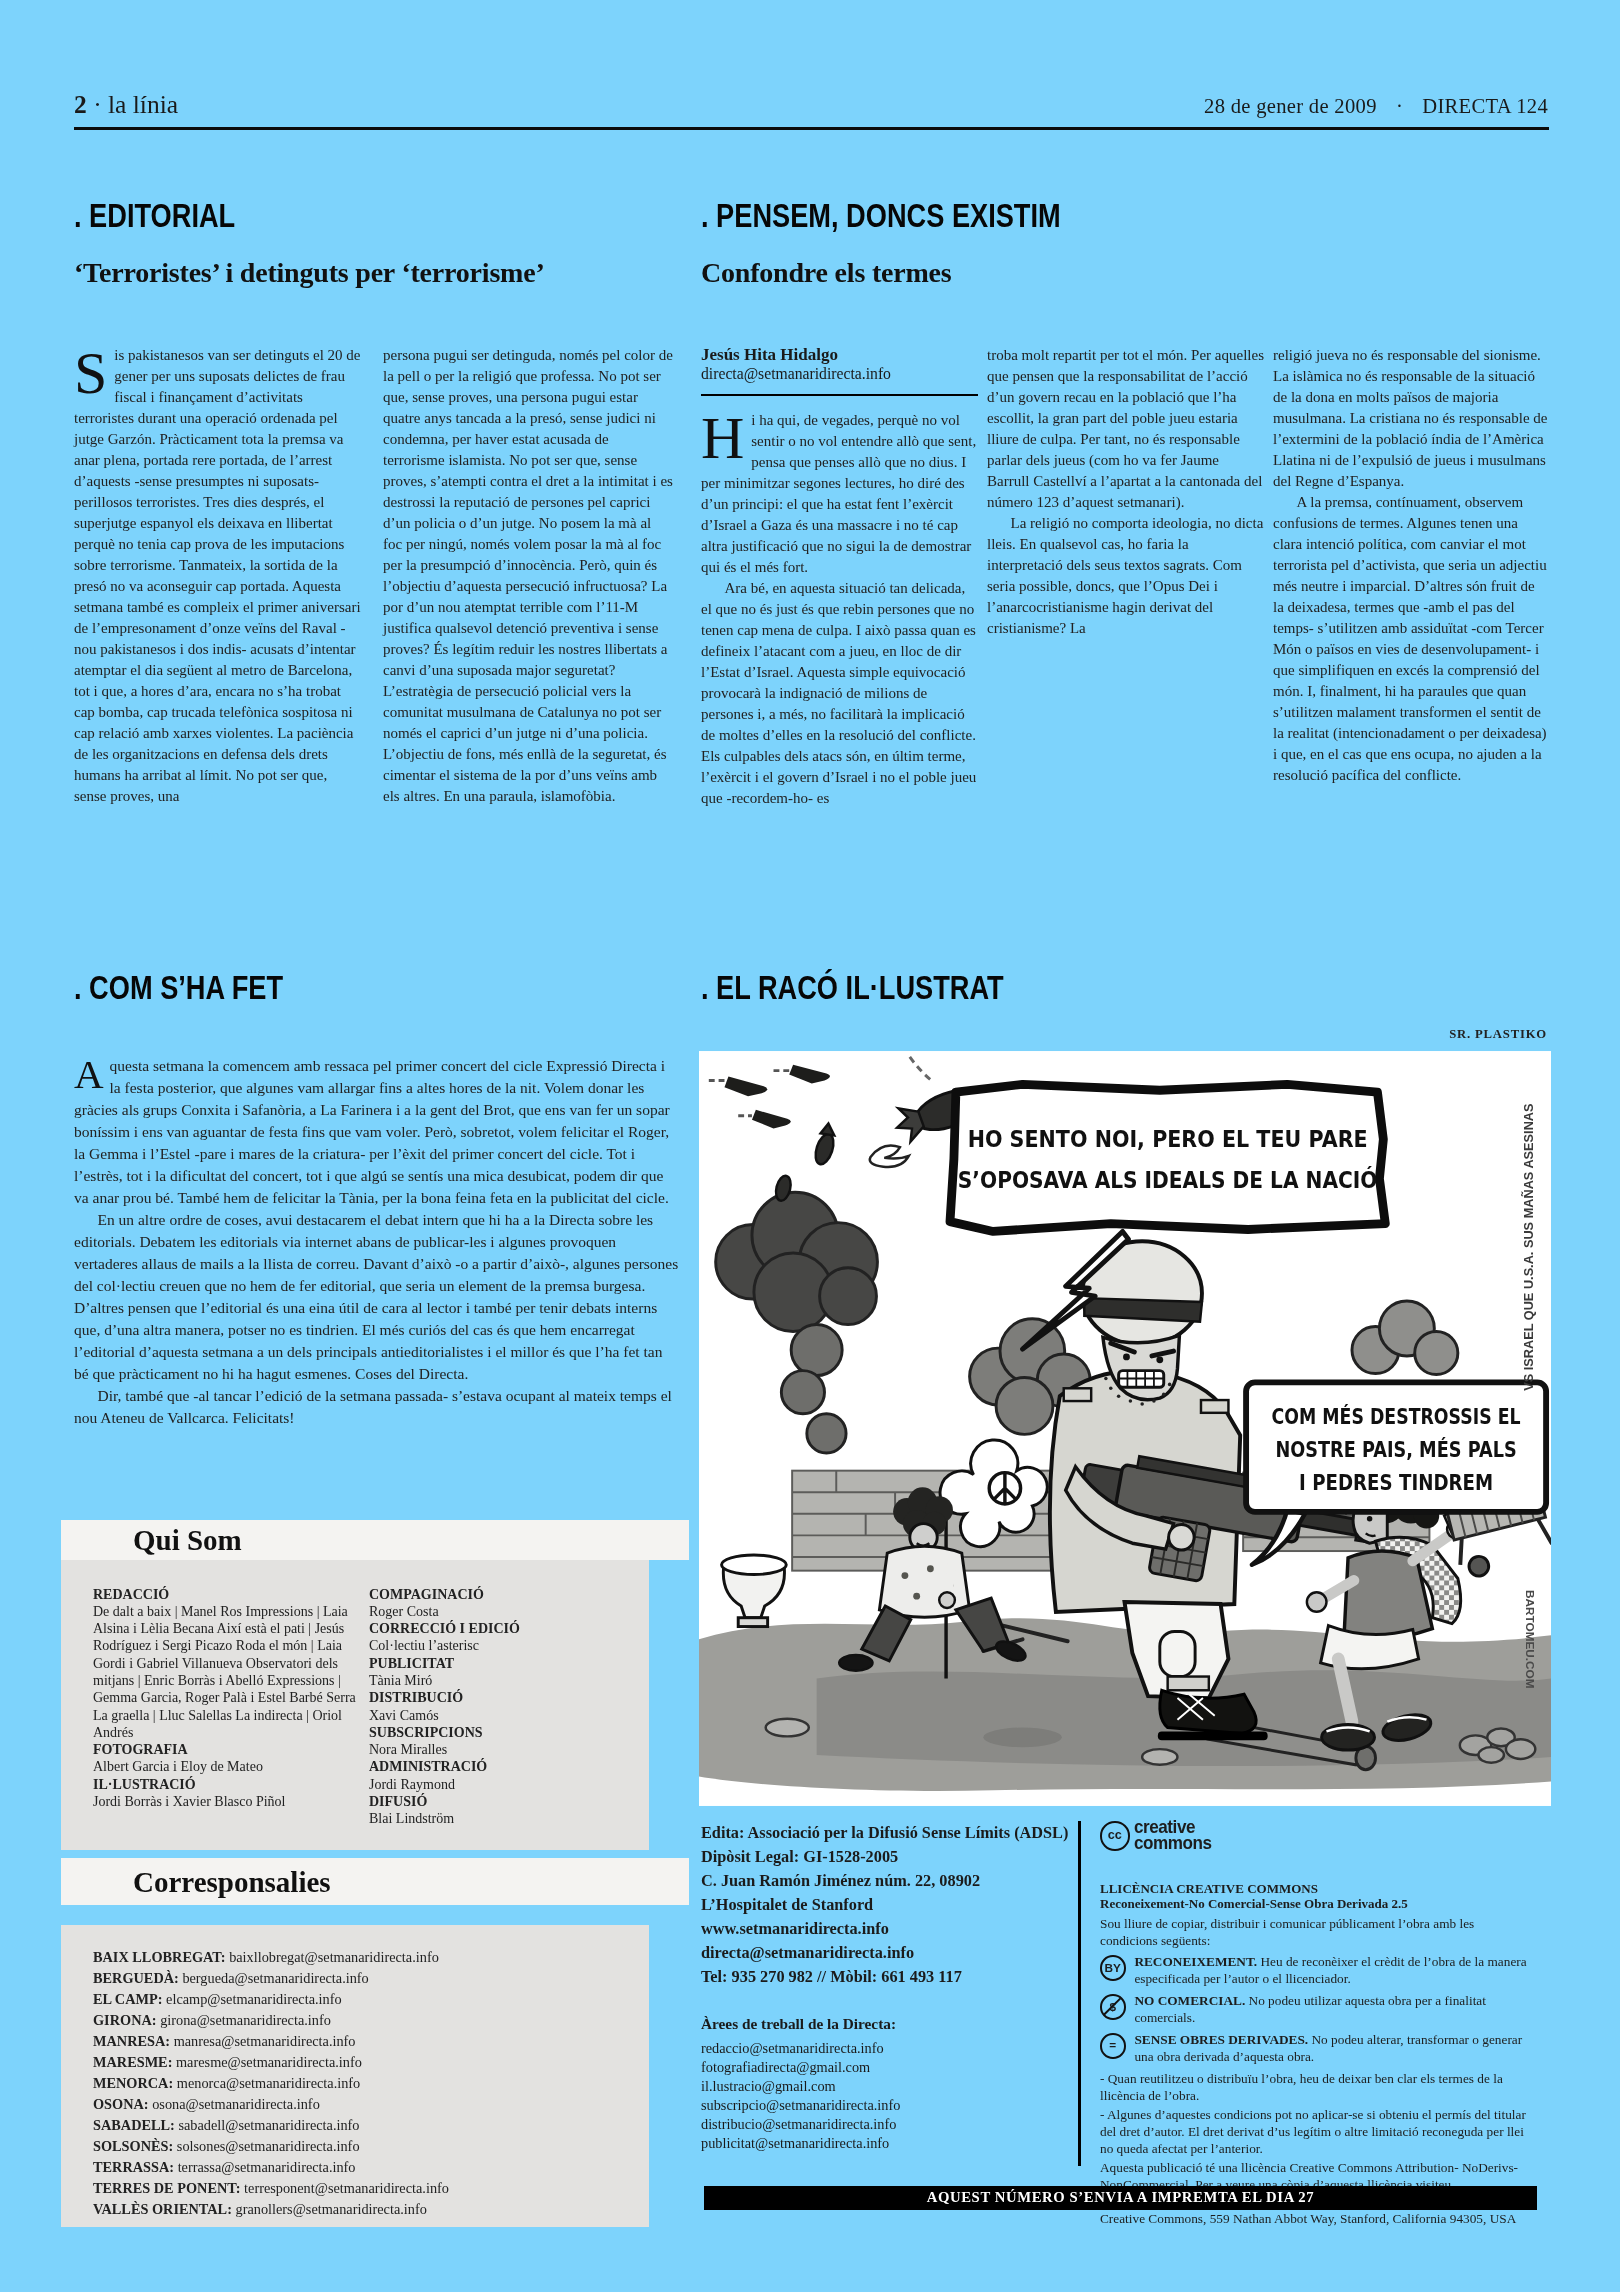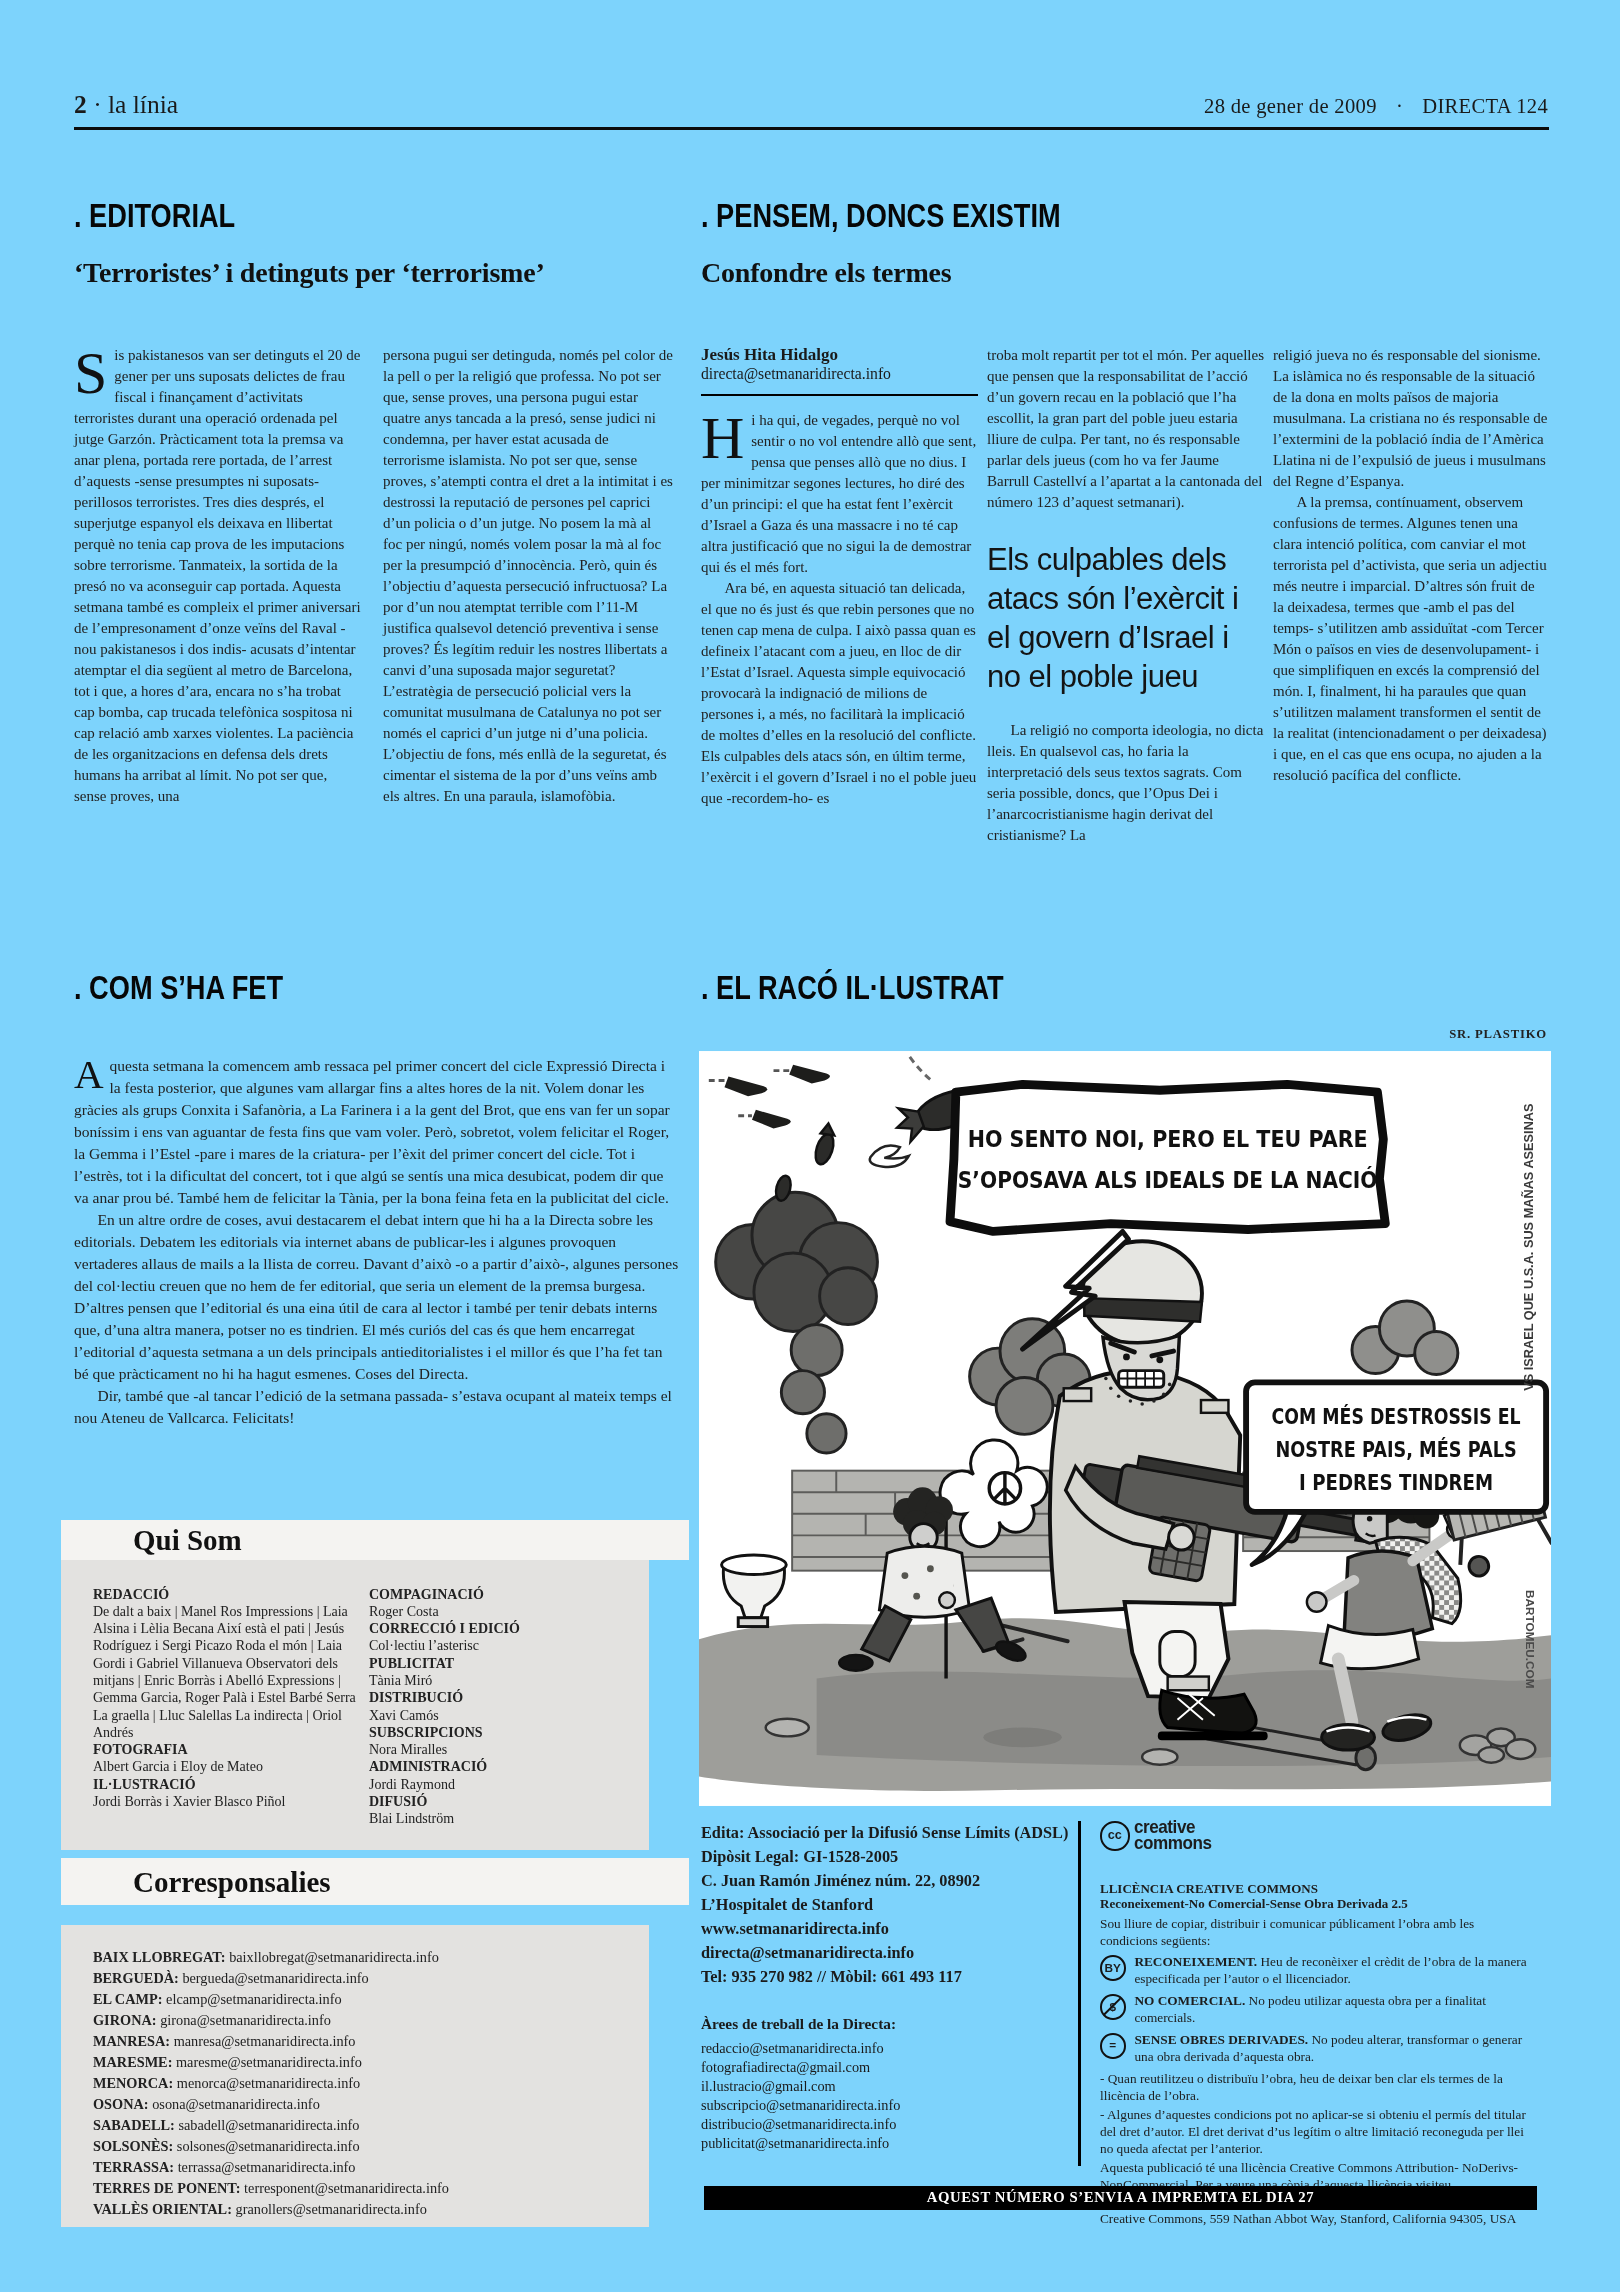--- a/index.html
+++ b/index.html
@@ -113,21 +113,20 @@
     <div class="byline-email">directa@setmanaridirecta.info</div>
     <div class="bodytext">
       <p class="dc3">Hi ha qui, de vegades, perquè no vol sentir o no vol entendre allò que sent, pensa que penses allò que no dius. I per minimitzar segones lectures, ho diré des d’un principi: el que ha estat fent l’exèrcit d’Israel a Gaza és una massacre i no té cap altra justificació que no sigui la de demostrar qui és el més fort.</p>
       <p class="ind">Ara bé, en aquesta situació tan delicada, el que no és just és que rebin persones que no tenen cap mena de culpa. I això passa quan es defineix l’atacant com a jueu, en lloc de dir l’Estat d’Israel. Aquesta simple equivocació provocarà la indignació de milions de persones i, a més, no facilitarà la implicació de moltes d’elles en la resolució del conflicte. Els culpables dels atacs són, en últim terme, l’exèrcit i el govern d’Israel i no el poble jueu que -recordem-ho- es</p>
     </div>
   </div>
   <div class="pn-col2">
     <div class="bodytext">
         <p>troba molt repartit per tot el món. Per aquelles que pensen que la responsabilitat de l’acció d’un govern recau en la població que l’ha escollit, la gran part del poble jueu estaria lliure de culpa. Per tant, no és responsable parlar dels jueus (com ho va fer Jaume Barrull Castellví a l’apartat a la cantonada del número 123 d’aquest setmanari).</p>
       </div>
-    <div class="pullquote">Els culpables dels atacs són l’exèrcit i el govern d’Israel i no el poble jueu</div>
     <div class="bodytext">
         <p class="ind">La religió no comporta ideologia, no dicta lleis. En qualsevol cas, ho faria la interpretació dels seus textos sagrats. Com seria possible, doncs, que l’Opus Dei i l’anarcocristianisme hagin derivat del cristianisme? La</p>
       </div>
   </div>
   <div class="pn-col3">
     <div class="bodytext">
       <p>religió jueva no és responsable del sionisme. La islàmica no és responsable de la situació de la dona en molts països de majoria musulmana. La cristiana no és responsable de l’extermini de la població índia de l’Amèrica Llatina ni de l’expulsió de jueus i musulmans del Regne d’Espanya.</p>
       <p class="ind">A la premsa, contínuament, observem confusions de termes. Algunes tenen una clara intenció política, com canviar el mot terrorista pel d’activista, que seria un adjectiu més neutre i imparcial. D’altres són fruit de la deixadesa, termes que -amb el pas del temps- s’utilitzen amb assiduïtat -com Tercer Món o països en vies de desenvolupament- i que simplifiquen en excés la comprensió del món. I, finalment, hi ha paraules que quan s’utilitzen malament transformen el sentit de la realitat (intencionadament o per deixadesa) i que, en el cas que ens ocupa, no ajuden a la resolució pacífica del conflicte.</p>
     </div>
   </div>

